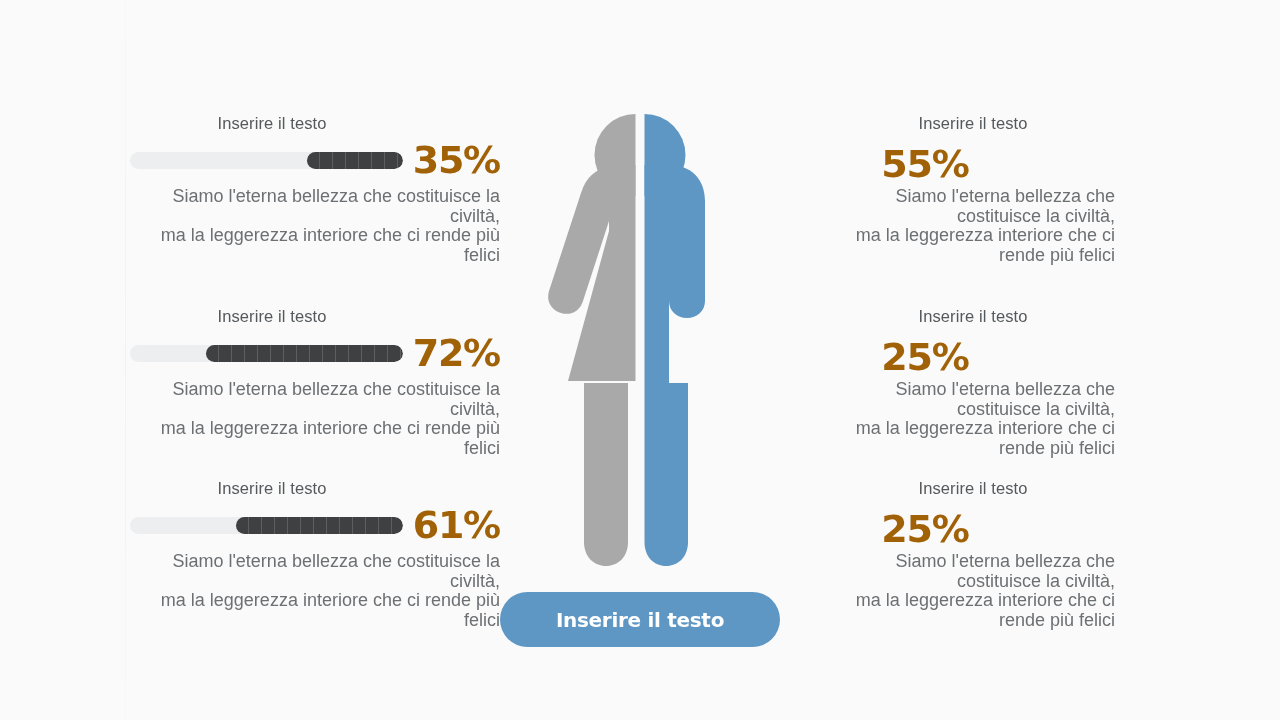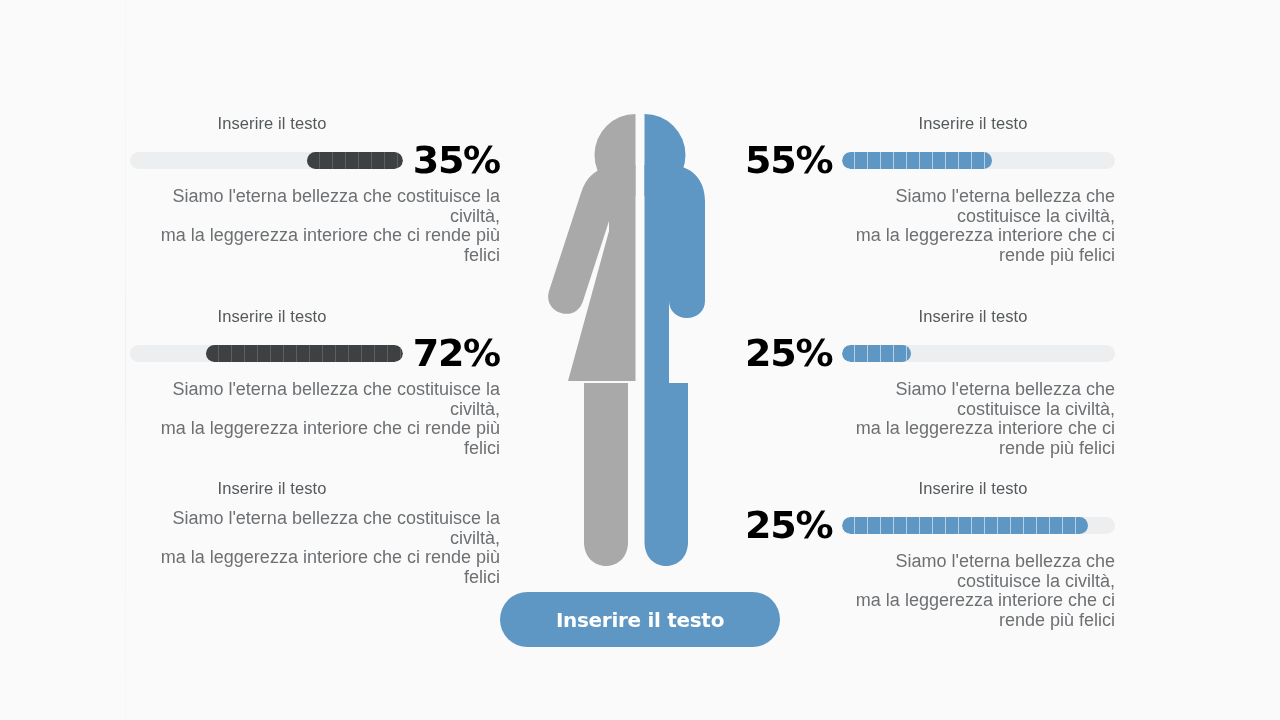--- a/index.html
+++ b/index.html
@@ -49,26 +49,26 @@
   }
   .stat.left  .stat-title { text-align: center; padding-right: 86px; }
   .stat.right .stat-title { text-align: center; padding-left: 86px; }
 
   .bar-line {
     display: flex;
     align-items: center;
     margin-top: 13px;
     height: 30px;
   }
-  .stat.right .bar-line { flex-direction: row; }
+  .stat.right .bar-line { flex-direction: column; }
 
   .pct {
     font-size: 38px;
     font-weight: 700;
-    color: #000000;
+    color: #a16207;
     letter-spacing: -1.2px;
     line-height: 1;
     white-space: nowrap;
     font-family: "DejaVu Sans", sans-serif;
   }
   .stat.left  .pct { margin-left: 10px; }
   .stat.right .pct { margin-right: 10px; }
 
   .track {
     position: relative;
@@ -182,20 +182,28 @@
         </div>
       </div>
       <div class="pct">72%</div>
     </div>
     <div class="stat-desc">Siamo l'eterna bellezza che costituisce la civiltà,
 ma la leggerezza interiore che ci rende più felici</div>
   </div>
 
   <div class="stat left" style="top:479px">
     <div class="stat-title">Inserire il testo</div>
+    <div class="bar-line">
+      <div class="track">
+        <div class="fill dark" style="width: 61%;">
+          <div class="segs"></div>
+        </div>
+      </div>
+      <div class="pct">61%</div>
+    </div>
     <div class="stat-desc">Siamo l'eterna bellezza che costituisce la civiltà,
 ma la leggerezza interiore che ci rende più felici</div>
   </div>
 
   <div class="stat right" style="top:114px">
     <div class="stat-title">Inserire il testo</div>
     <div class="bar-line">
       <div class="pct">55%</div>
       <div class="track">
         <div class="fill blue" style="width: 55%;">

